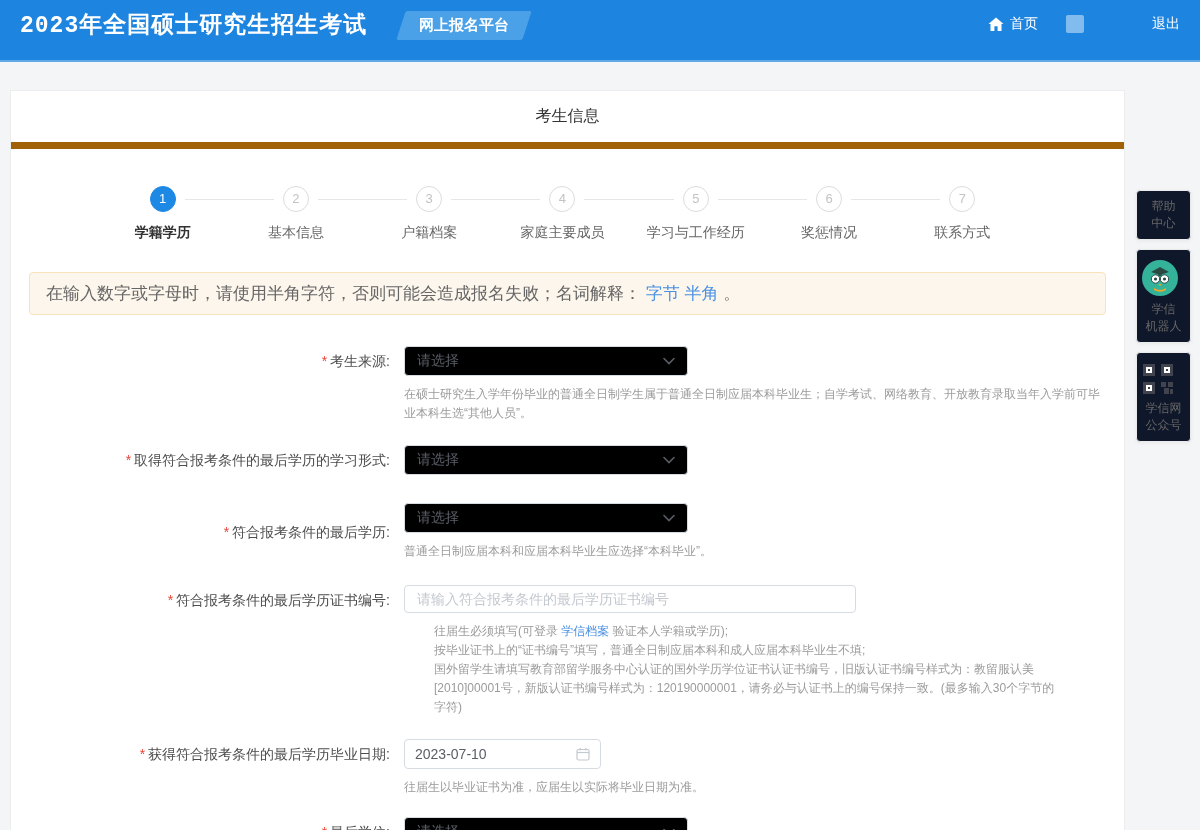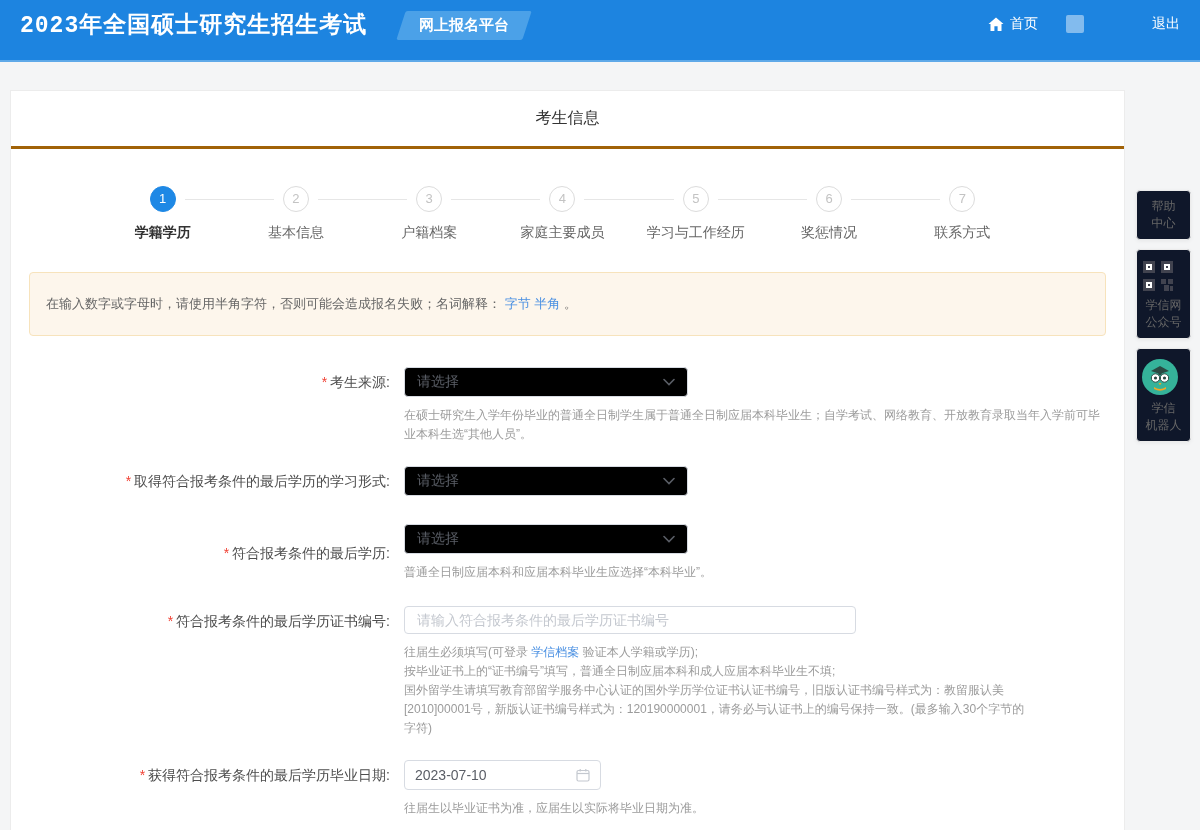--- a/index.html
+++ b/index.html
@@ -14,62 +14,62 @@
     padding:5px 18px; border-radius:2px; }
   .header-badge span { display:block; transform:skewX(18deg); color:#fff; font-size:15px; font-weight:bold; }
   .header-right { margin-left:auto; display:flex; align-items:center; gap:14px; padding-top:4px; }
   .nav-item { color:#fff; font-size:14px; display:flex; align-items:center; gap:6px; cursor:pointer;justify-content:flex-end; }
   .user-square { width:18px; height:18px; background:rgba(255,255,255,0.45); border-radius:2px; margin:0 14px; }
   .nav-gap { width:26px; }
 
   
   .card { position:absolute; left:10px; top:90px; width:1115px; height:760px;
     background:#fff; border:1px solid #ececec; }
-  .card-title-bar { height:58px; border-bottom:3px solid #a16207; display:flex;
+  .card-title-bar { height:58px; border-bottom:7px solid #a16207; display:flex;
     align-items:center; justify-content:center; }
   .card-title { font-size:16px; color:#333; }
 
   
   .steps { display:flex; padding:37px 95px 16px 85px; }
   .step { flex:1; position:relative; text-align:center; }
   .step-circle { width:26px; height:26px; border-radius:50%; border:1px solid #dcdcdc;
     background:#fff; color:#c3c3c3; font-size:13px; line-height:24px; margin:0 auto;
     position:relative; z-index:2; }
   .step.active .step-circle { background:#1e88e5; border-color:#1e88e5; color:#fff; }
   .step::before, .step::after { content:""; position:absolute; top:13px; height:1px; background:#e6e6e6; z-index:1; }
   .step::before { left:0; right:calc(50% + 22px); }
   .step::after { left:calc(50% + 22px); right:0; }
   .step:first-child::before { display:none; }
   .step:last-child::after { display:none; }
   .step-label { margin-top:12px; font-size:14px; color:#666; }
   .step.active .step-label { color:#333; font-weight:bold; }
 
   
   .notice { margin:14px 18px 0 18px; background:#fdf6ec; border:1px solid #f7e3bc;
-    border-radius:4px; padding:22px 16px; font-size:13px; color:#666; }
+    border-radius:4px; padding:9px 16px; font-size:17px; color:#666; }
   .notice a, .link { color:#4a90e2; text-decoration:none; cursor:pointer; }
 
   
   .form { margin-top:31px; }
   .form-row { display:flex; }
   .form-label { width:393px; padding-right:14px; text-align:right; font-size:14px;
     color:#4d4d4d; line-height:30px; flex:none; }
   .req { color:#f04134; margin-right:3px; font-size:14px; }
   .ctrl-col { flex:1; }
   .sel { width:284px; height:30px; border:1px solid #d7dbe2; border-radius:4px; background:#000000;
     display:flex; align-items:center; justify-content:space-between; padding:0 12px;
     font-size:14px; color:#5a5e66; cursor:pointer; }
   .text-input { width:452px; height:28px; border:1px solid #d7dbe2; border-radius:4px;
     padding:0 12px; font-size:14px; color:#333; outline:none; }
   .text-input::placeholder { color:#c4c8cf; }
   .date-box { width:197px; height:30px; border:1px solid #d7dbe2; border-radius:4px; background:#fff;
     display:flex; align-items:center; justify-content:space-between; padding:0 10px;
     font-size:14px; color:#5a5e66; cursor:pointer; }
   .help { font-size:12px; color:#9b9b9b; line-height:1.6; margin-top:9px; }
-  .w700 { max-width:700px; } .w630 { max-width:632px; }
+  .w700 { max-width:700px; } .w630 { max-width:632px;margin-left:30px; }
   .mb22 { margin-bottom:22px; } .mb28 { margin-bottom:28px; } .mb23 { margin-bottom:23px;align-items:center; }
   .mb21 { margin-bottom:21px; } .mb20 { margin-bottom:20px; }
 
   
   .float-col { position:absolute; left:1136px; top:190px; width:55px; display:flex;
     flex-direction:column; gap:9px; }
   .float-box { background:#0f172a; border:1px solid #ebebeb; border-radius:4px;
     box-shadow:0 1px 4px rgba(0,0,0,0.06); padding:7px 4px; text-align:center;
     font-size:12px; color:#666; line-height:17px; cursor:pointer; }
   .float-box .ic { display:block; margin:2px auto 4px auto; }
@@ -247,20 +247,40 @@
       </div>
     </div>
 
   </div>
 </div>
 
 <div class="float-col">
   <div class="float-box">
     <div>帮助</div>
     <div>中心</div>
+  </div>
+  <div class="float-box">
+    <span class="ic">
+      <svg width="38" height="38" viewBox="0 0 38 38">
+        <circle cx="19" cy="19" r="18" fill="#35b39a"></circle>
+        <path d="M10 13 L19 8 L28 13 L19 16 Z" fill="#2a4a43"></path>
+        <rect x="17.4" y="14" width="3.2" height="3" fill="#2a4a43"></rect>
+        <circle cx="14.5" cy="20" r="4.2" fill="#fff"></circle>
+        <circle cx="23.5" cy="20" r="4.2" fill="#fff"></circle>
+        <circle cx="14.5" cy="20" r="4.2" fill="none" stroke="#2a4a43" stroke-width="1"></circle>
+        <circle cx="23.5" cy="20" r="4.2" fill="none" stroke="#2a4a43" stroke-width="1"></circle>
+        <line x1="18.7" y1="20" x2="19.3" y2="20" stroke="#2a4a43" stroke-width="1"></line>
+        <circle cx="14.5" cy="20" r="1.6" fill="#2a4a43"></circle>
+        <circle cx="23.5" cy="20" r="1.6" fill="#2a4a43"></circle>
+        <path d="M17.5 25 L20.5 25 L19 27.2 Z" fill="#f5a623"></path>
+        <path d="M13 29 Q19 33 25 29 L25 31 Q19 34.5 13 31 Z" fill="#f5a623"></path>
+      </svg>
+    </span>
+    <div>学信</div>
+    <div>机器人</div>
   </div>
   <div class="float-box">
     <span class="ic">
       <svg width="34" height="34" viewBox="0 0 34 34">
         <g fill="#41434f">
           <rect x="2" y="2" width="12" height="12"></rect>
             <rect x="5" y="5" width="6" height="6" fill="#fff"></rect>
           <rect x="7" y="7" width="2" height="2"></rect>
           <rect x="20" y="2" width="12" height="12"></rect>
             <rect x="23" y="5" width="6" height="6" fill="#fff"></rect>
@@ -271,33 +291,13 @@
           <rect x="20" y="20" width="5" height="5"></rect>
             <rect x="27" y="20" width="5" height="5"></rect>
           <rect x="23" y="26" width="5" height="6"></rect>
             <rect x="29" y="27" width="3" height="5"></rect>
         </g>
       </svg>
     </span>
     <div>学信网</div>
     <div>公众号</div>
   </div>
-  <div class="float-box">
-    <span class="ic">
-      <svg width="38" height="38" viewBox="0 0 38 38">
-        <circle cx="19" cy="19" r="18" fill="#35b39a"></circle>
-        <path d="M10 13 L19 8 L28 13 L19 16 Z" fill="#2a4a43"></path>
-        <rect x="17.4" y="14" width="3.2" height="3" fill="#2a4a43"></rect>
-        <circle cx="14.5" cy="20" r="4.2" fill="#fff"></circle>
-        <circle cx="23.5" cy="20" r="4.2" fill="#fff"></circle>
-        <circle cx="14.5" cy="20" r="4.2" fill="none" stroke="#2a4a43" stroke-width="1"></circle>
-        <circle cx="23.5" cy="20" r="4.2" fill="none" stroke="#2a4a43" stroke-width="1"></circle>
-        <line x1="18.7" y1="20" x2="19.3" y2="20" stroke="#2a4a43" stroke-width="1"></line>
-        <circle cx="14.5" cy="20" r="1.6" fill="#2a4a43"></circle>
-        <circle cx="23.5" cy="20" r="1.6" fill="#2a4a43"></circle>
-        <path d="M17.5 25 L20.5 25 L19 27.2 Z" fill="#f5a623"></path>
-        <path d="M13 29 Q19 33 25 29 L25 31 Q19 34.5 13 31 Z" fill="#f5a623"></path>
-      </svg>
-    </span>
-    <div>学信</div>
-    <div>机器人</div>
-  </div>
 </div>
 
 </body></html>

